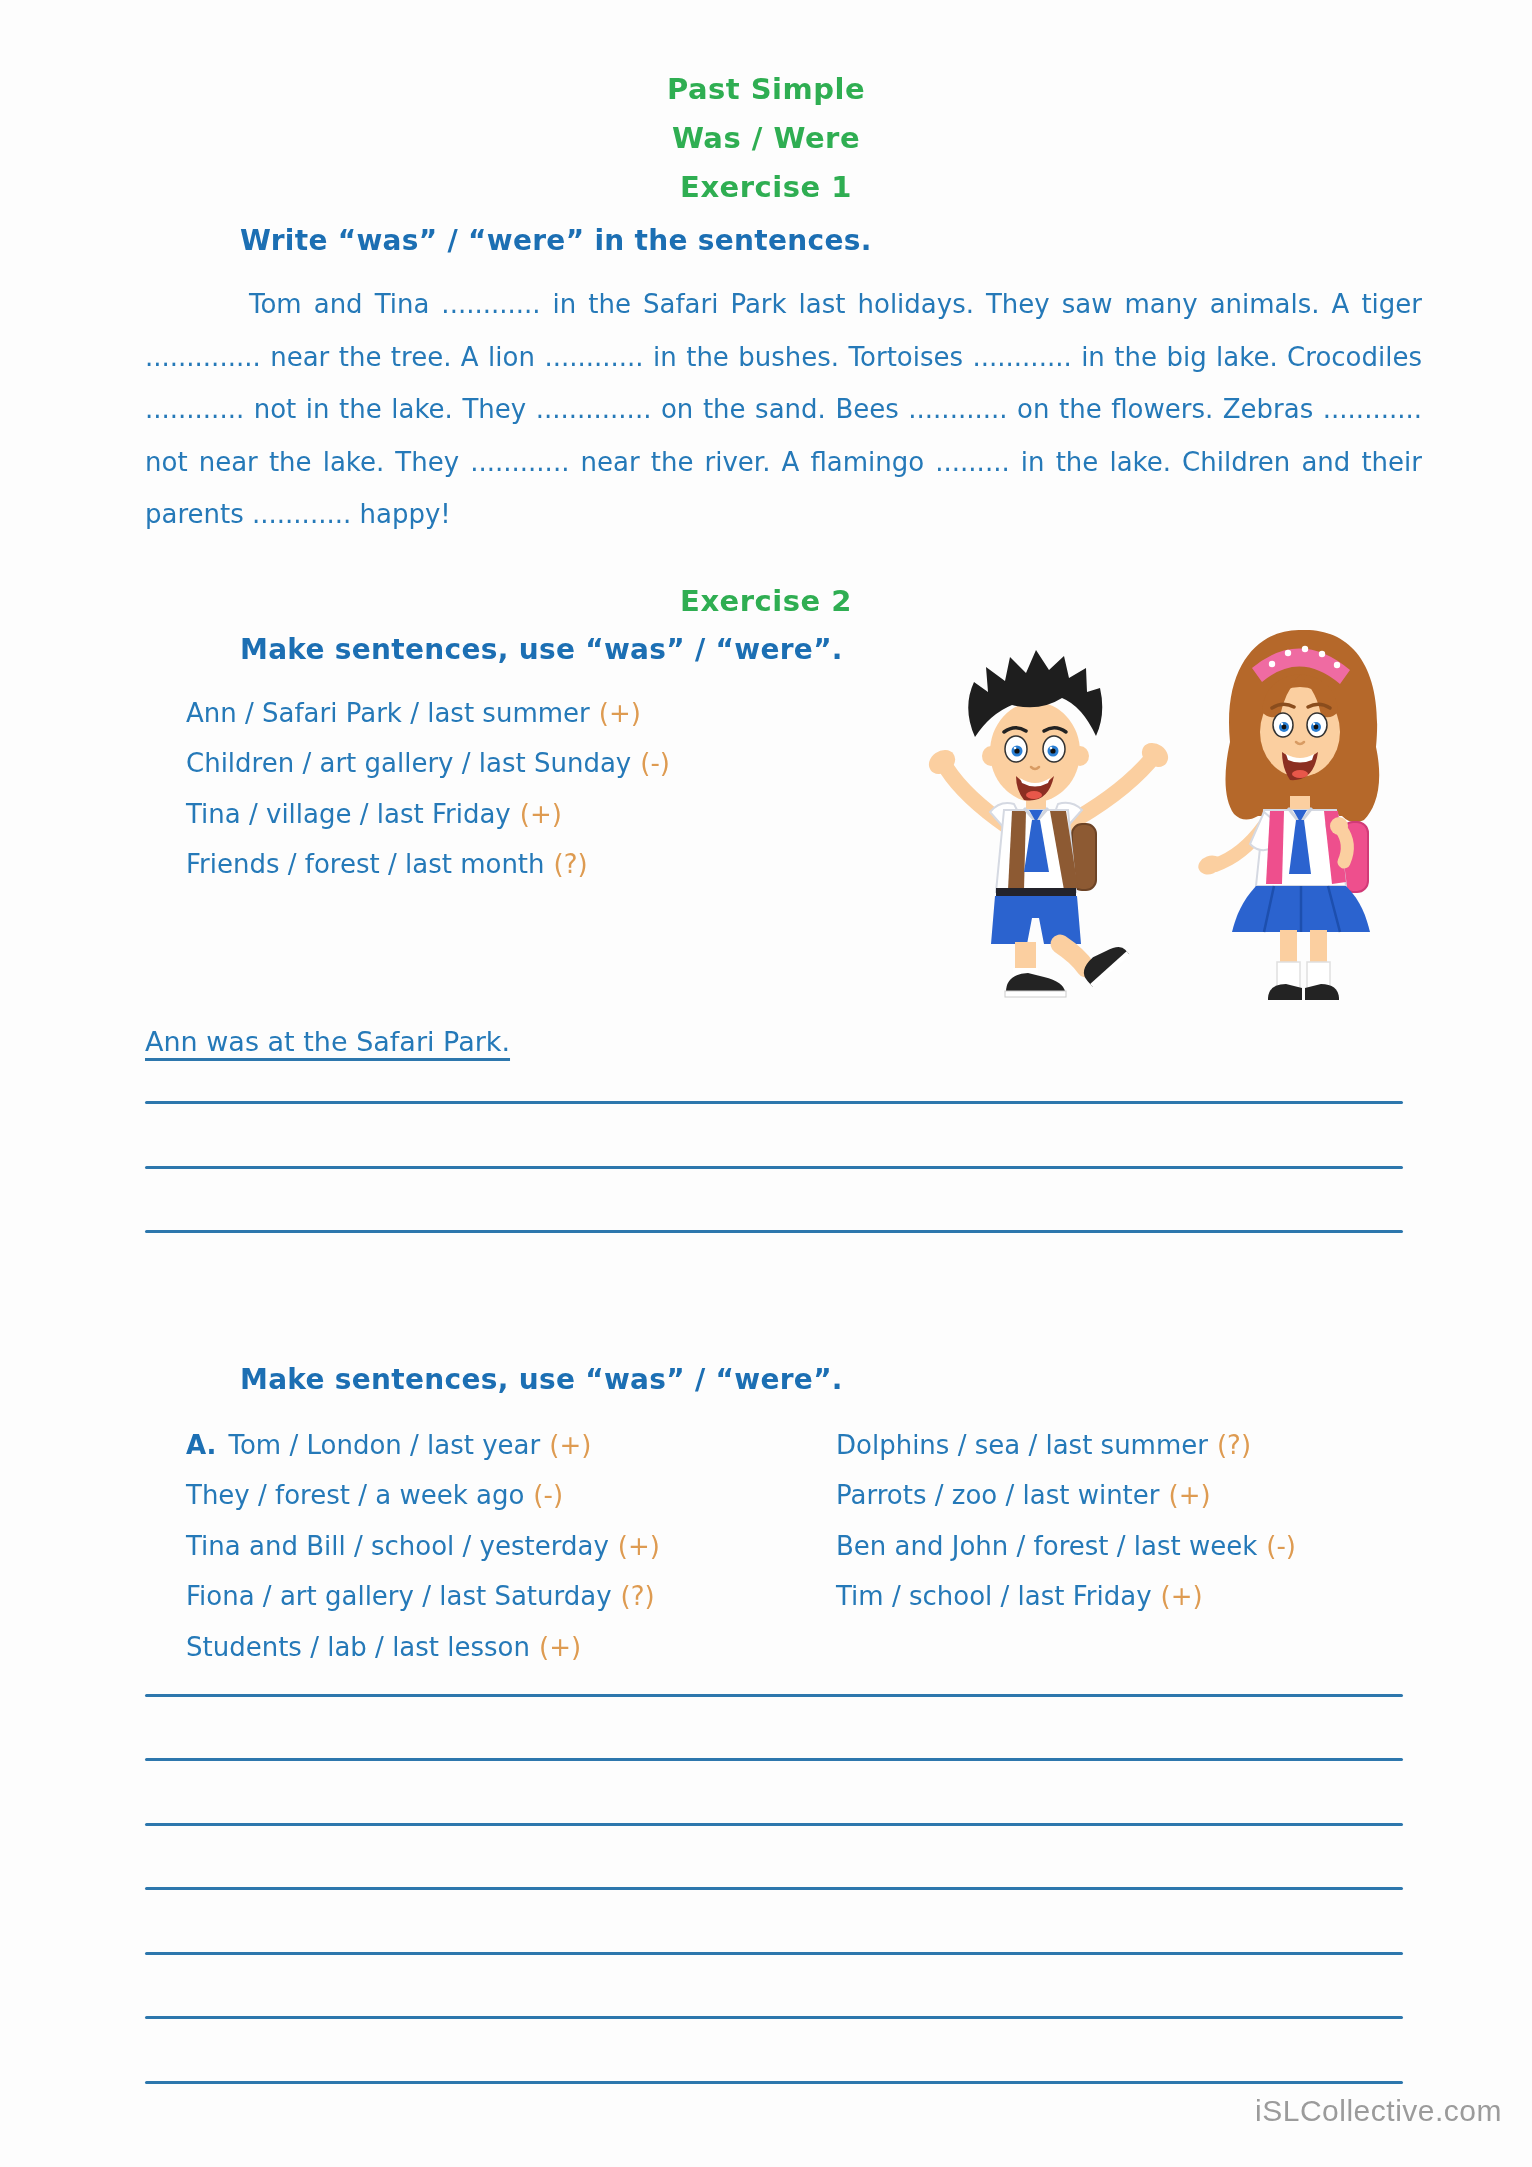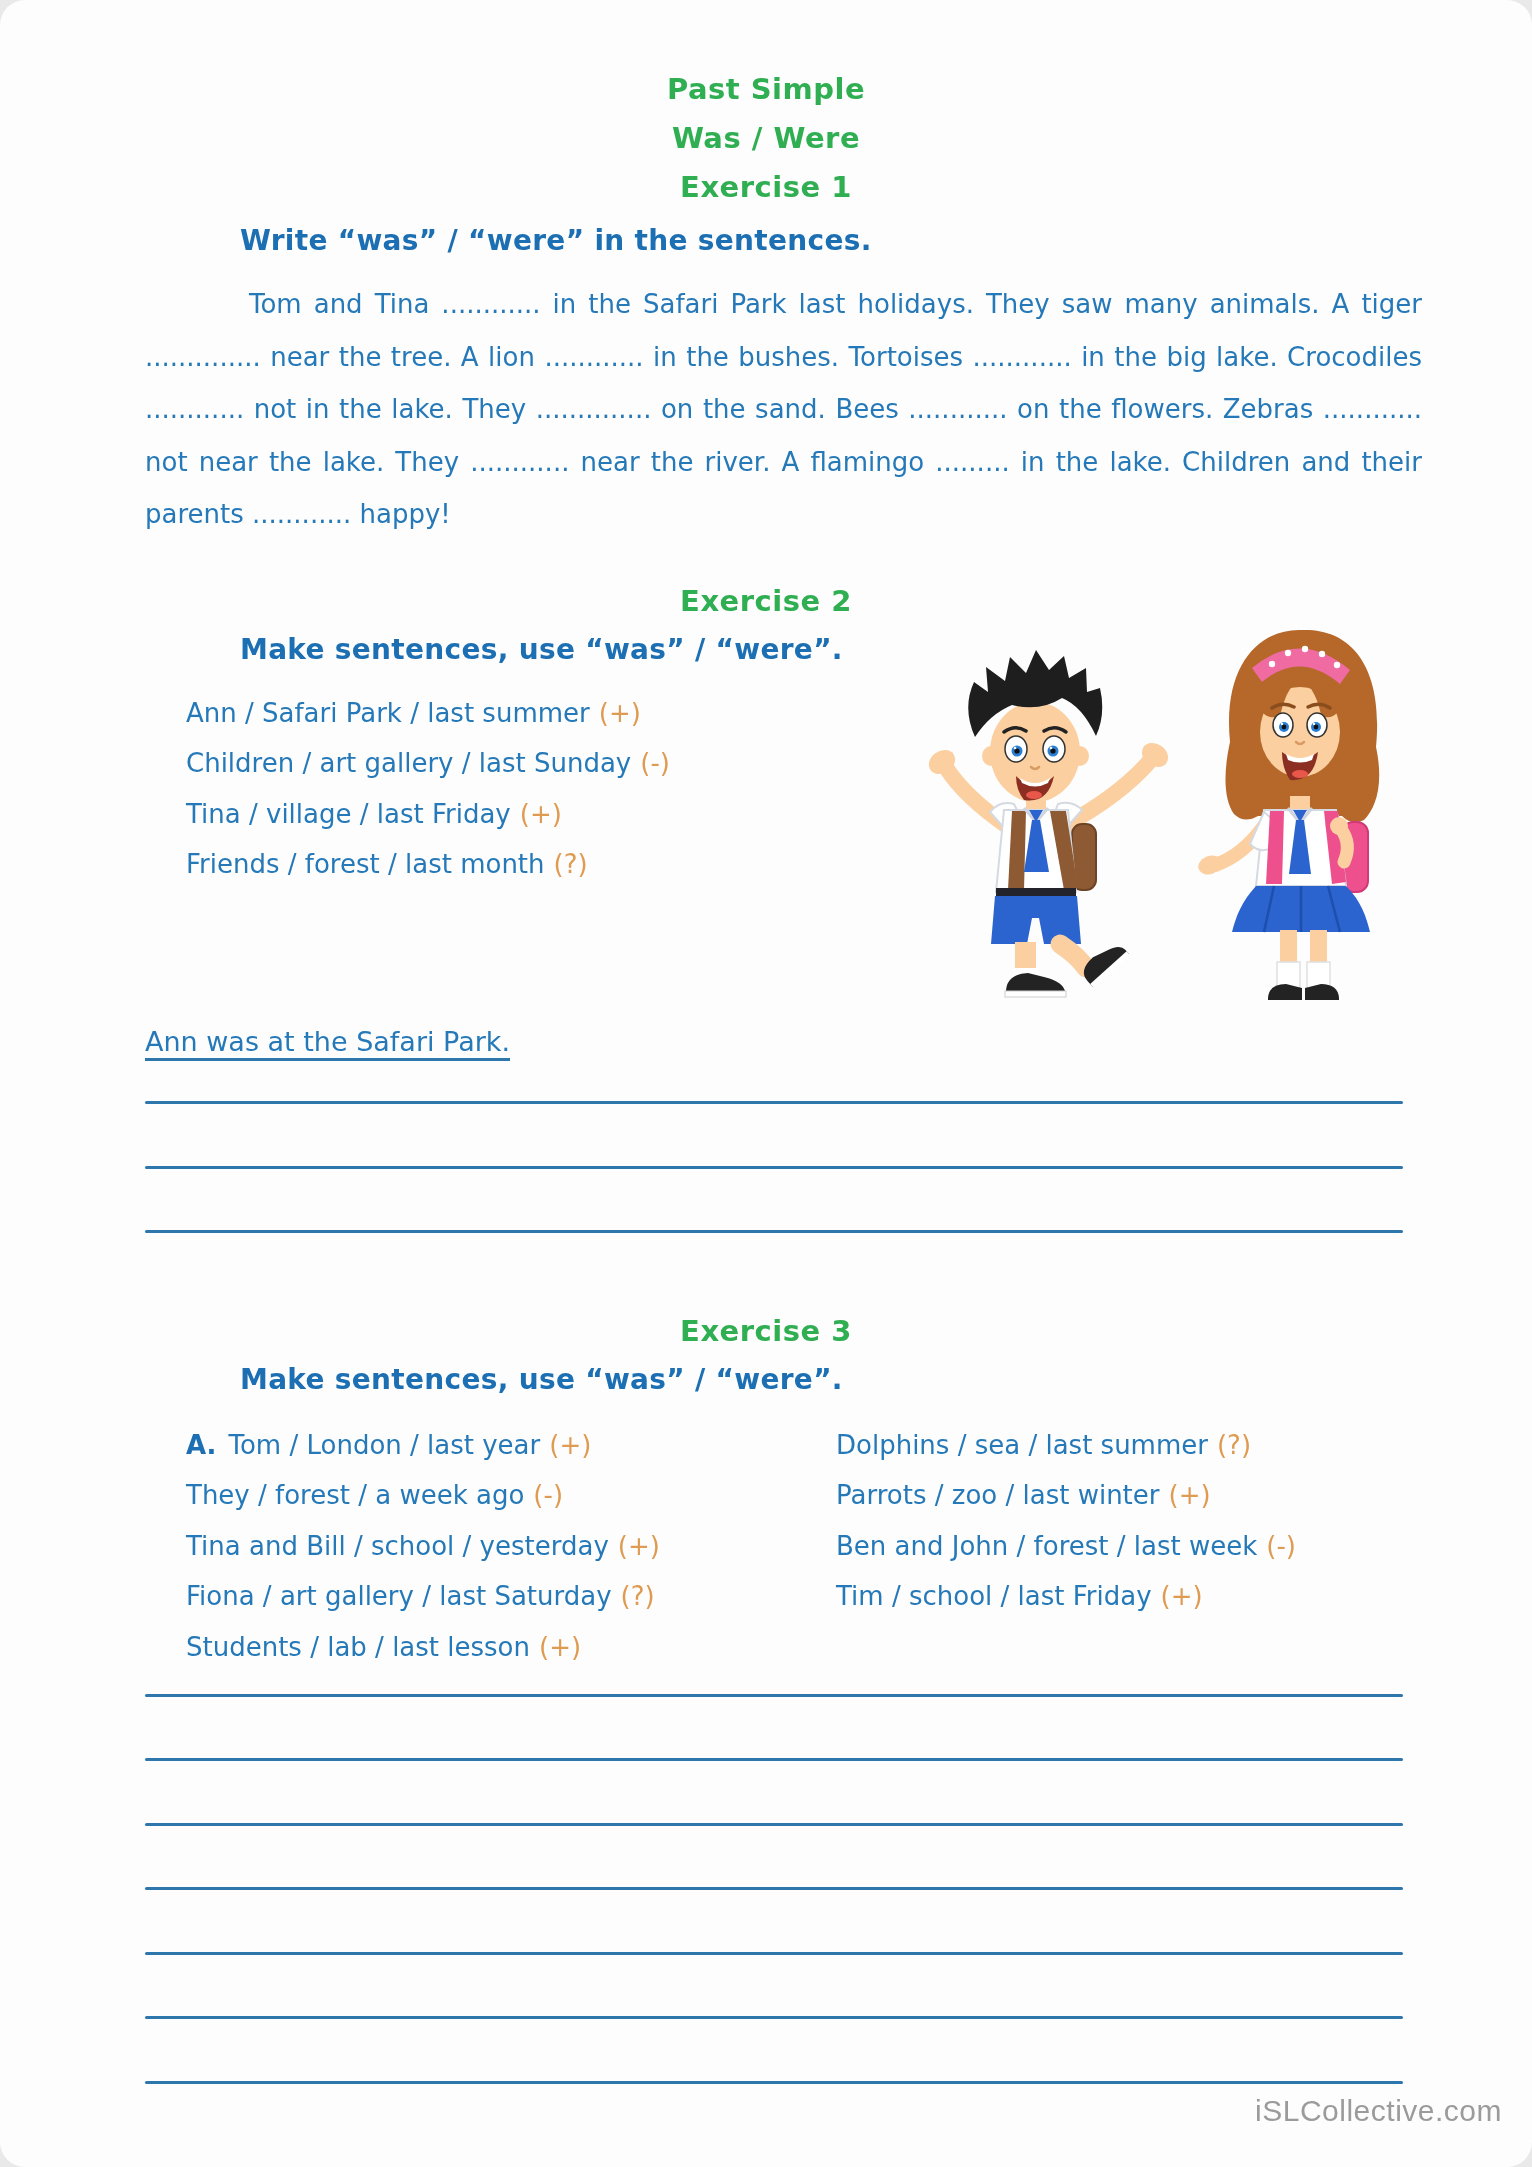--- a/index.html
+++ b/index.html
@@ -3,21 +3,20 @@
 <meta charset="utf-8">
 <style>
   html,body{margin:0;padding:0;background:#e9e9e9;}
   .page{
     position:relative;
     width:1532px;height:2167px;
     margin:0 auto;
     background:#fdfdfd;
     font-family:"DejaVu Sans",sans-serif;
     overflow:hidden;
-    border-radius:25px;
   }
   .abs{position:absolute;}
   .center{left:0;width:100%;text-align:center;}
   .green-heading{
     color:#2fae52;font-size:29px;font-weight:bold;letter-spacing:.5px;
   }
   .instruction{
     color:#1c6fb3;font-size:28px;font-weight:bold;letter-spacing:.3px;
   }
   .paragraph{
@@ -208,21 +207,20 @@
       </g>
     </svg>
   </div>
 
   <div class="abs example" style="top:1026px">Ann was at the Safari Park.</div>
 
   <div class="rule" style="top:1101px"></div>
   <div class="rule" style="top:1166px"></div>
   <div class="rule" style="top:1230px"></div>
 
-  <div class="abs center green-heading" style="top:1314px">Exercise 3</div>
   <div class="abs instruction" style="top:1363px;left:240px">Make sentences, use “was” / “were”.</div>
 
   <div class="abs list" style="top:1420px;left:145px">
     <div class="row"><span class="col-label">A.</span><span>Tom / London / last year</span><span class="mk">(+)</span></div>
     <div class="row"><span>They / forest / a week ago</span><span class="mk">(-)</span></div>
     <div class="row"><span>Tina and Bill / school / yesterday</span><span class="mk">(+)</span></div>
     <div class="row"><span>Fiona / art gallery / last Saturday</span><span class="mk">(?)</span></div>
     <div class="row"><span>Students / lab / last lesson</span><span class="mk">(+)</span></div>
   </div>
 

